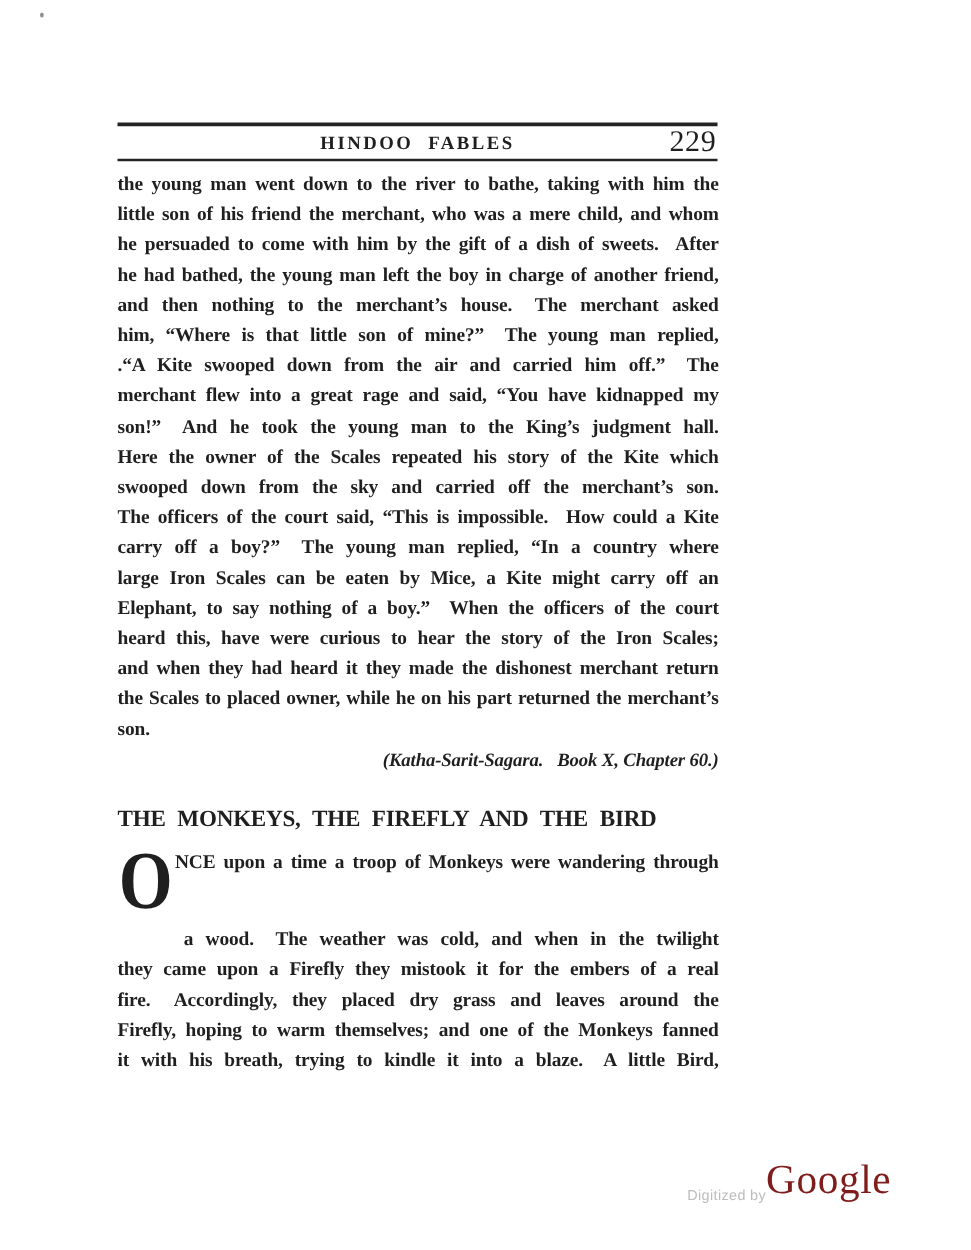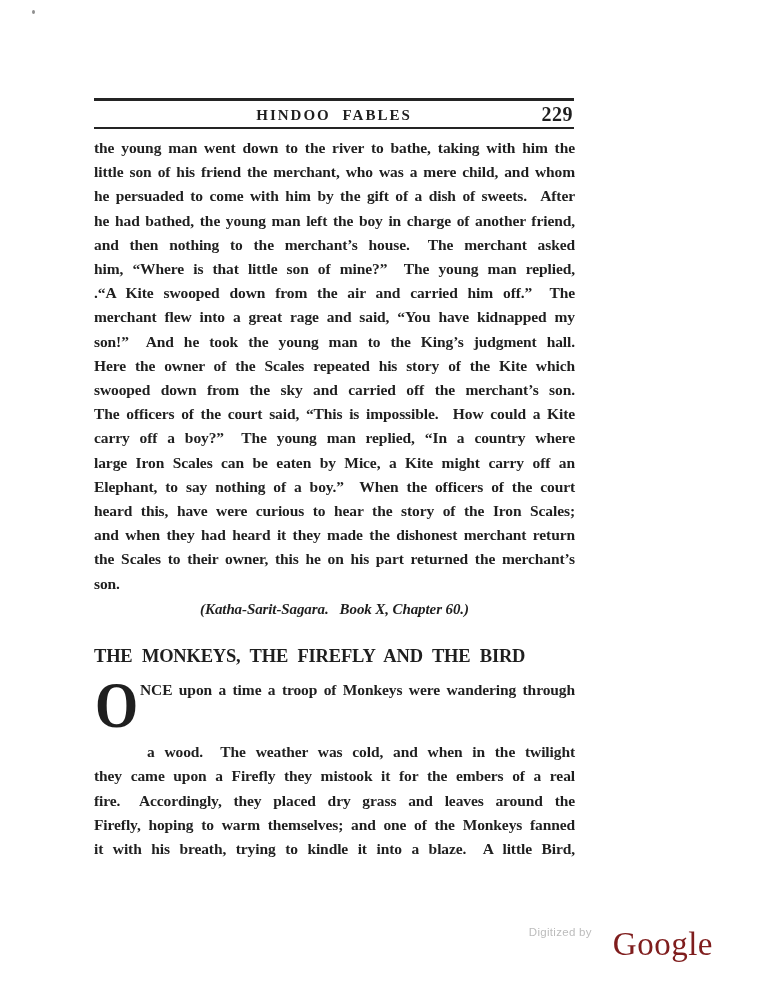--- a/index.html
+++ b/index.html
@@ -45,22 +45,22 @@
     font-size: 15px;
     font-weight: 700;
     letter-spacing: 2px;
     word-spacing: 6px;
     line-height: 20px;
   }
   .page-num {
     position: absolute;
     right: 1px;
     top: -2px;
-    font-size: 20px;
-    font-weight: 700;
+    font-size: 24px;
+    font-weight: 400;
     line-height: 22px;
     letter-spacing: 0.5px;
   }
   .para {
     position: absolute;
     left: 94px;
     width: 481px;
     font-size: 15.5px;
     font-weight: 700;
     letter-spacing: -0.1px;
@@ -71,21 +71,21 @@
     text-align: justify;
     text-align-last: justify;
     white-space: normal;
   }
   .tline.flush { text-align-last: left; }
   .citation {
     position: absolute;
     left: 94px;
     top: 599px;
     width: 481px;
-    text-align: center;
+    text-align: right;
     font-style: italic;
     font-weight: 700;
     font-size: 15px;
     line-height: 20px;
     letter-spacing: -0.1px;
   }
   .section-heading {
     position: absolute;
     left: 94px;
     top: 644px;
@@ -109,22 +109,22 @@
     line-height: 48px;
     font-weight: 700;
     transform: scaleX(0.84);
     transform-origin: left top;
   }
   .watermark {
     position: absolute;
     right: 64px;
     top: 926px;
     display: flex;
-    align-items: flex-start;
-    gap: 21px;
+    align-items: flex-end;
+    gap: 0;
   }
   .wm-prefix {
     font-family: "Liberation Sans", "DejaVu Sans", sans-serif;
     font-size: 11.5px;
     color: #bcbcbc;
     letter-spacing: 0.3px;
   }
   .wm-brand {
     font-family: "Liberation Serif", "DejaVu Serif", serif;
     font-size: 33px;
@@ -159,21 +159,21 @@
       <div class="tline">merchant flew into a great rage and said, “You have kidnapped my</div>
       <div class="tline">son!”  And he took the young man to the King’s judgment hall.</div>
       <div class="tline">Here the owner of the Scales repeated his story of the Kite which</div>
       <div class="tline">swooped down from the sky and carried off the merchant’s son.</div>
       <div class="tline">The officers of the court said, “This is impossible.  How could a Kite</div>
       <div class="tline">carry off a boy?”  The young man replied, “In a country where</div>
       <div class="tline">large Iron Scales can be eaten by Mice, a Kite might carry off an</div>
       <div class="tline">Elephant, to say nothing of a boy.”  When the officers of the court</div>
       <div class="tline">heard this, have were curious to hear the story of the Iron Scales;</div>
       <div class="tline">and when they had heard it they made the dishonest merchant return</div>
-      <div class="tline">the Scales to their owner, this he on his part returned the merchant’s</div>
+      <div class="tline">the Scales to placed owner, while he on his part returned the merchant’s</div>
       <div class="tline flush">son.</div>
     </div>
 
   <div class="citation">(Katha-Sarit-Sagara.  Book X, Chapter 60.)</div>
 
   <h2 class="section-heading">THE MONKEYS, THE FIREFLY AND THE BIRD</h2>
 
   <div class="para para2">
     <span class="drop-cap">O</span>
     <div class="p2lines">

